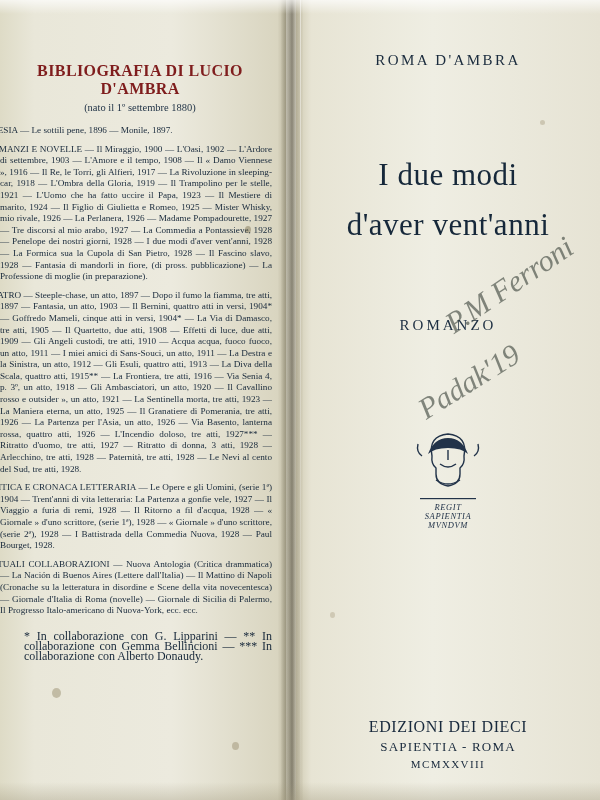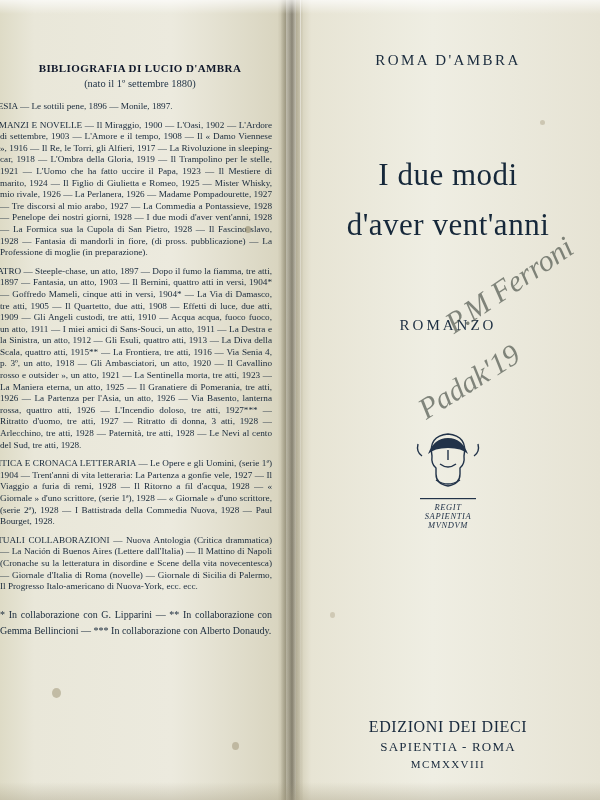--- a/index.html
+++ b/index.html
@@ -73,23 +73,23 @@
     position: absolute;
     left: 0px;
     top: 62px;
     width: 272px;
     color: #1c2b3a;
   }
   .biblio-title {
     text-align: center;
     font-family: "Liberation Serif", serif;
     font-weight: bold;
-    font-size: 11px;
+    font-size: 16px;
     letter-spacing: 0.4px;
-    color: #0f172a;
+    color: #7f1d1d;
     margin: 0 0 4px 8px;
   }
   .biblio-sub {
     text-align: center;
     font-size: 10.5px;
     color: #1d3044;
     margin: 0 0 12px 8px;
   }
   .biblio-body {
     font-size: 9.2px;
@@ -101,23 +101,24 @@
   .biblio-body p {
     margin: 0 0 7px 0;
     text-indent: -14px;
     padding-left: 14px;
   }
   .biblio-body p.clip {
     margin-left: -14px;
   }
   .biblio-foot {
     margin-top: 14px;
-    font-size: 10px;
-    line-height: 16px;
+    font-size: 12px;
+    line-height: 10px;
     text-align: justify;
+    margin-left: 24px;
   }
 
   
   .author {
     position: absolute;
     top: 52px;
     left: 296px;
     width: 304px;
     text-align: center;
     font-size: 15px;

